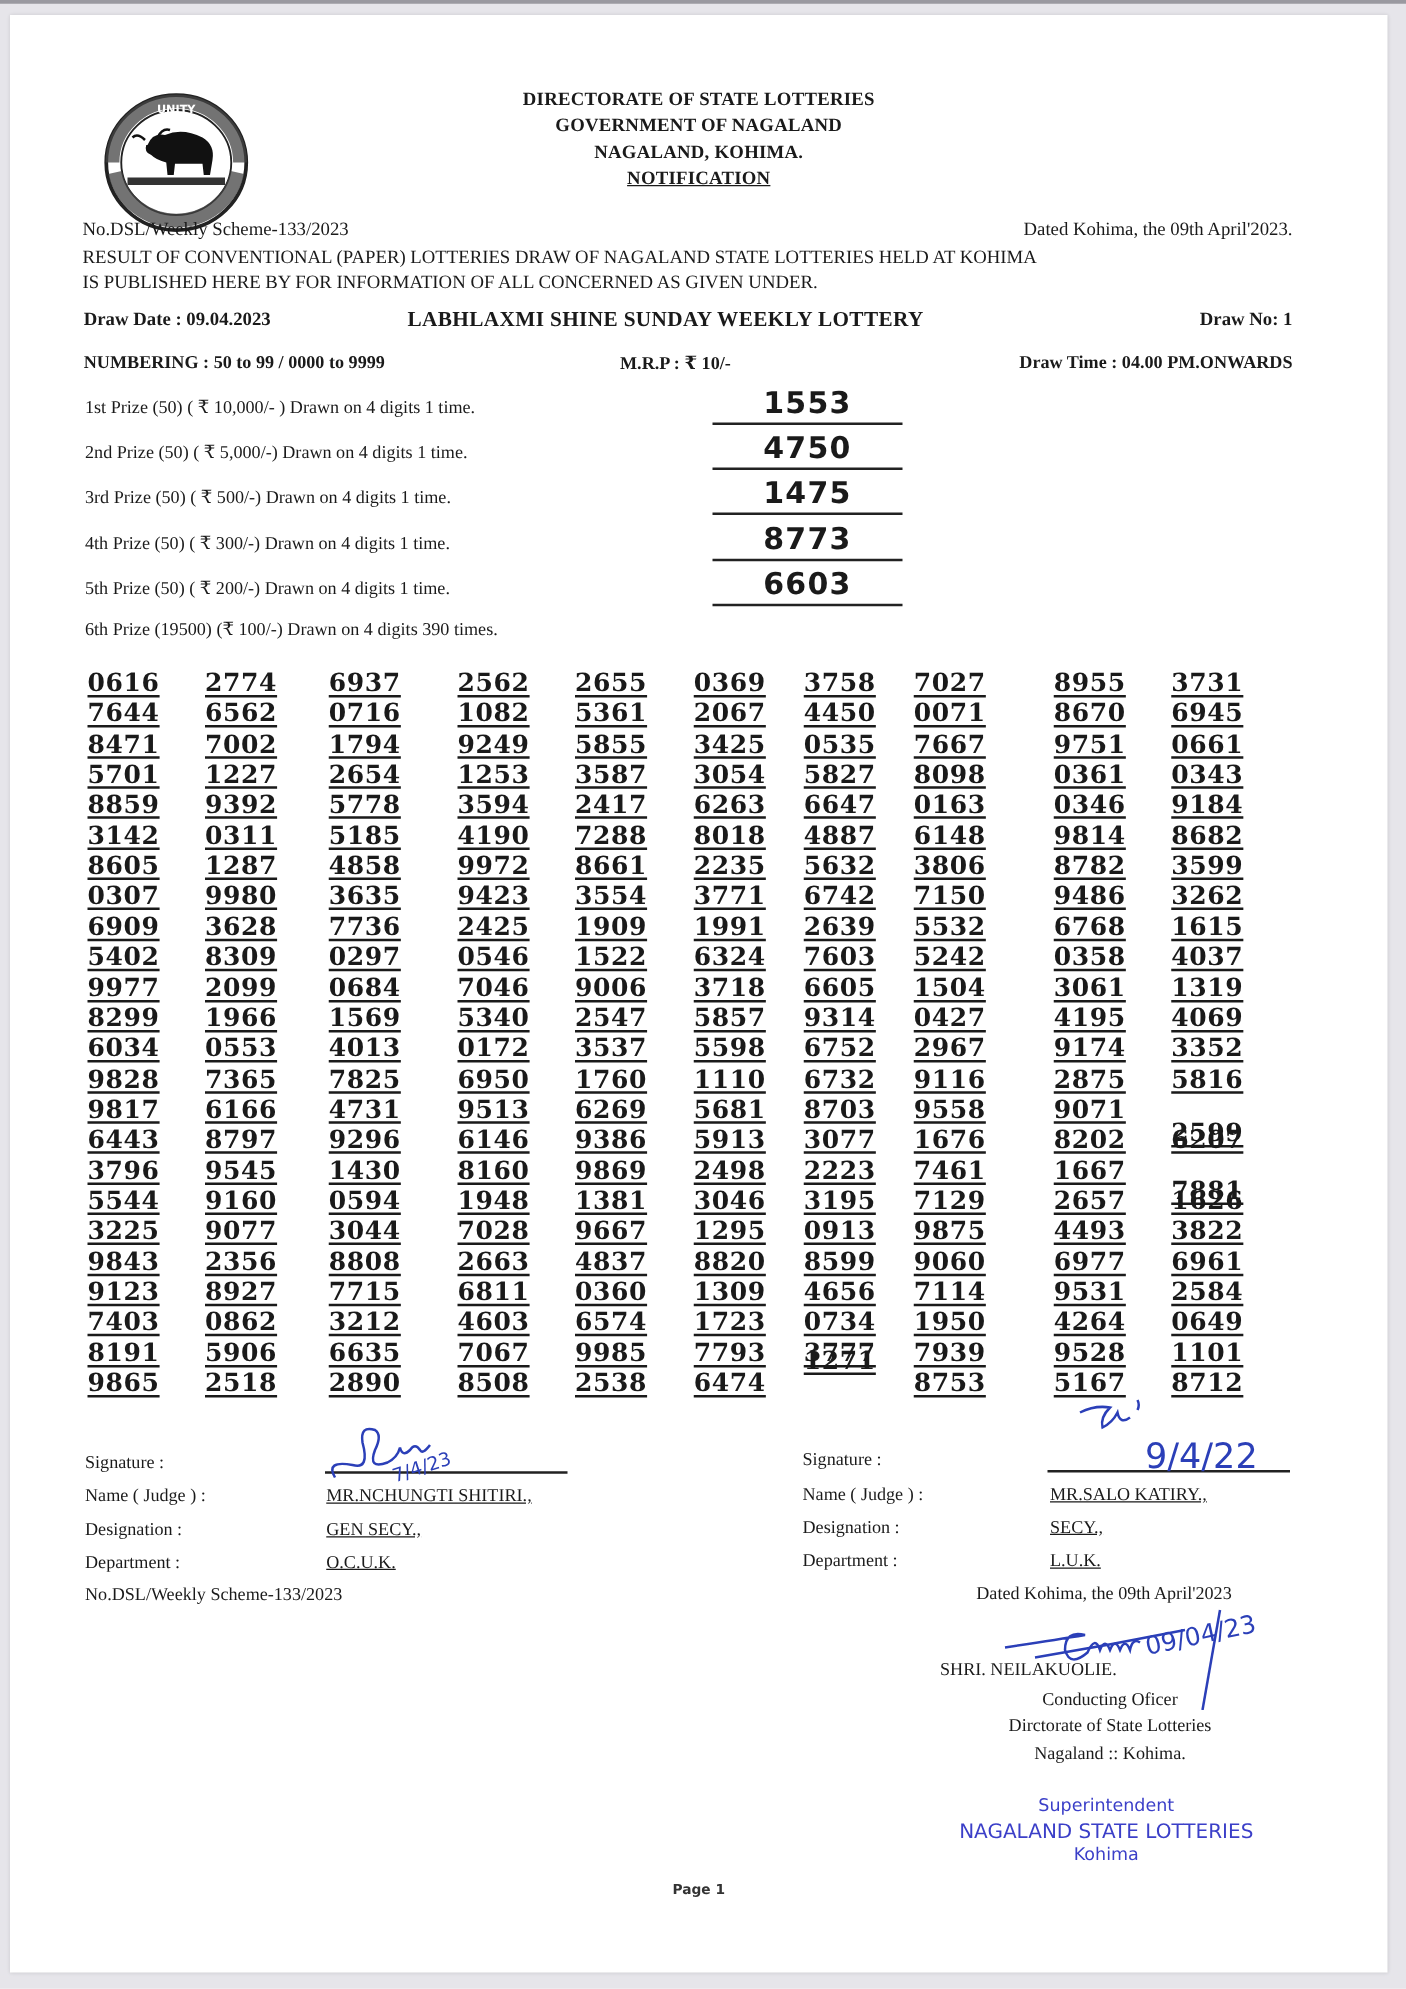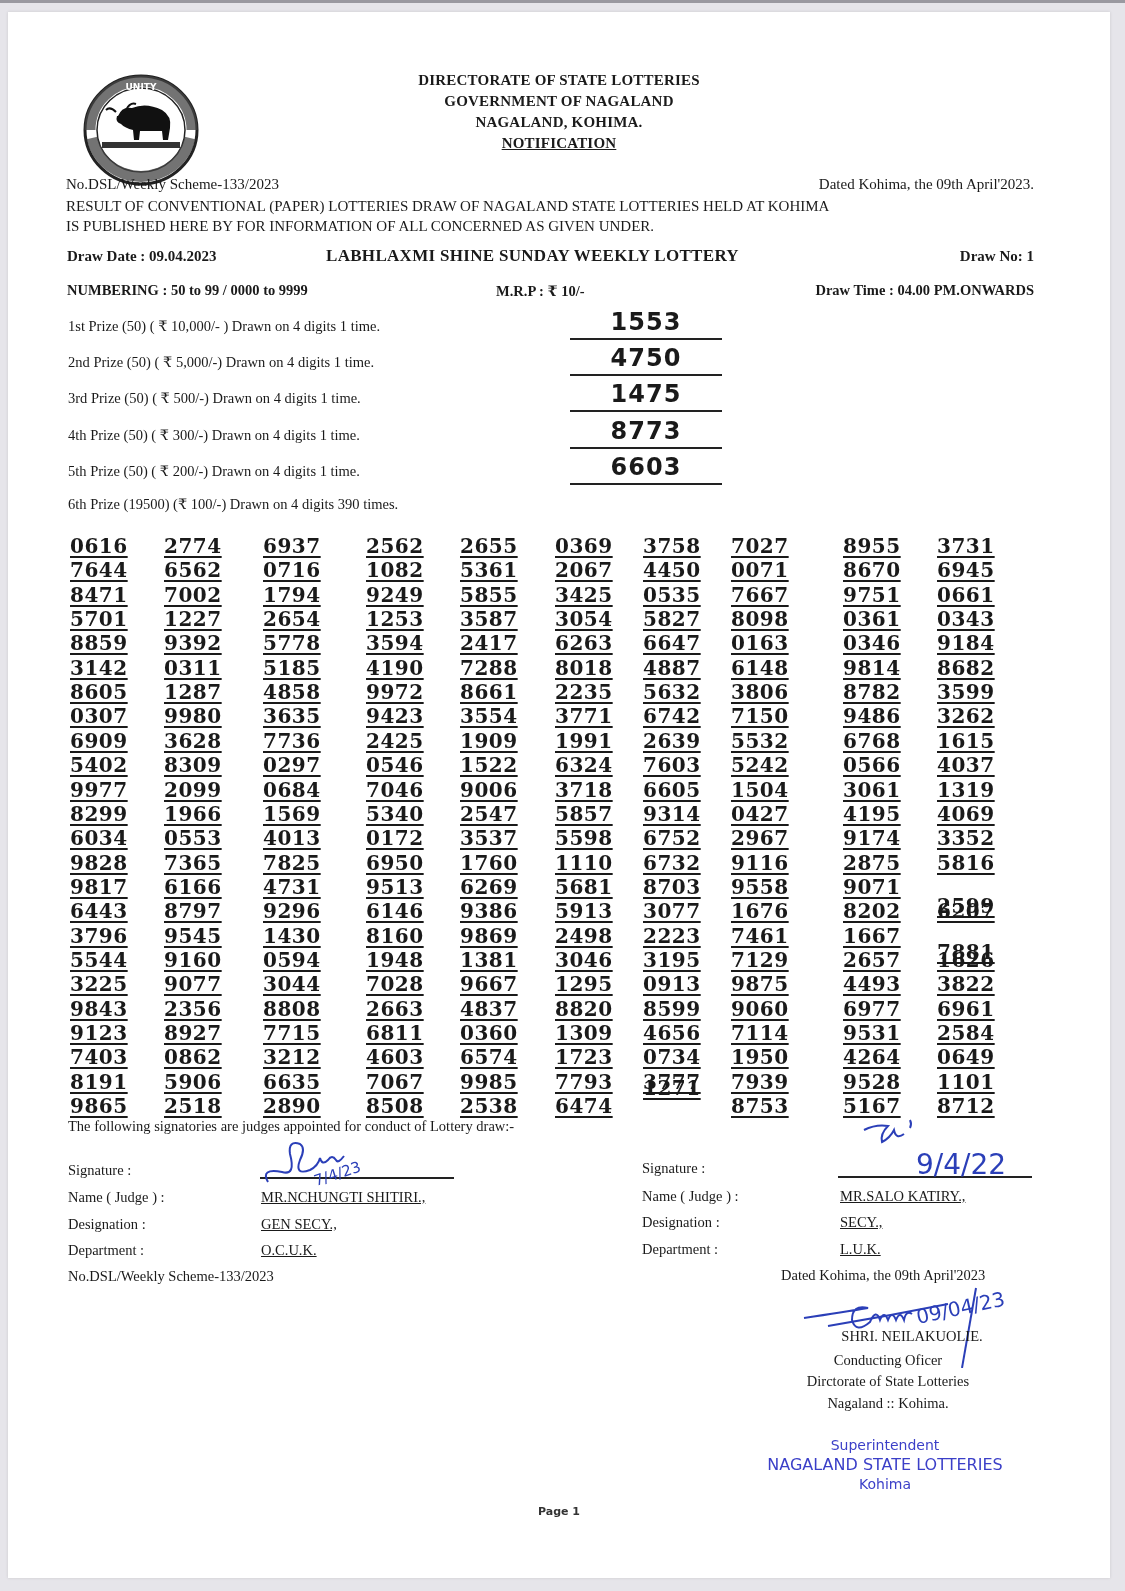--- a/index.html
+++ b/index.html
@@ -197,21 +197,21 @@
       <div class="num" style="left: 773px; top: 194.8px;">6768</div>
       <div class="num" style="left: 867px; top: 194.8px;">1615</div>
       <div class="num" style="left: 0px; top: 219.15px;">5402</div>
       <div class="num" style="left: 94px; top: 219.15px;">8309</div>
       <div class="num" style="left: 193px; top: 219.15px;">0297</div>
       <div class="num" style="left: 296px; top: 219.15px;">0546</div>
       <div class="num" style="left: 390px; top: 219.15px;">1522</div>
       <div class="num" style="left: 485px; top: 219.15px;">6324</div>
       <div class="num" style="left: 573px; top: 219.15px;">7603</div>
       <div class="num" style="left: 661px; top: 219.15px;">5242</div>
-      <div class="num" style="left: 773px; top: 219.15px;">0566</div>
+      <div class="num" style="left: 773px; top: 219.15px;">0358</div>
       <div class="num" style="left: 867px; top: 219.15px;">4037</div>
       <div class="num" style="left: 0px; top: 243.5px;">9977</div>
       <div class="num" style="left: 94px; top: 243.5px;">2099</div>
       <div class="num" style="left: 193px; top: 243.5px;">0684</div>
       <div class="num" style="left: 296px; top: 243.5px;">7046</div>
       <div class="num" style="left: 390px; top: 243.5px;">9006</div>
       <div class="num" style="left: 485px; top: 243.5px;">3718</div>
       <div class="num" style="left: 573px; top: 243.5px;">6605</div>
       <div class="num" style="left: 661px; top: 243.5px;">1504</div>
       <div class="num" style="left: 773px; top: 243.5px;">3061</div>
@@ -341,21 +341,20 @@
       <div class="num" style="left: 193px; top: 560.05px;">2890</div>
       <div class="num" style="left: 296px; top: 560.05px;">8508</div>
       <div class="num" style="left: 390px; top: 560.05px;">2538</div>
       <div class="num" style="left: 485px; top: 560.05px;">6474</div>
       <div class="num" style="left: 573px; top: 542px;">1271</div>
       <div class="num" style="left: 661px; top: 560.05px;">8753</div>
       <div class="num" style="left: 773px; top: 560.05px;">5167</div>
       <div class="num" style="left: 867px; top: 560.05px;">8712</div>
     </div>
 
-  <div class="abs sigtxt" style="left:60px; top:1106px;">The following signatories are judges appointed for conduct of Lottery draw:-</div>
 
   <div class="abs sigtxt" style="left:60px; top:1150px;">Signature :</div>
   <div class="abs" style="left:252px; top:1165px; width:194px; border-bottom:2px solid #222;"></div>
   <svg class="abs" style="left:248px; top:1122px;" width="120" height="70" viewBox="0 0 120 70">
     <path d="M12 48 q-8 -14 14 -10 q14 4 8 -18 q-2 -14 10 -10 q6 4 0 16 q-6 16 10 10 q8 -4 10 -12 q2 8 8 2 q4 -6 8 0 q2 4 8 -4" stroke="#2b3fb8" stroke-width="2" fill="none"></path>
     <text x="60" y="52" font-size="15" fill="#2b3fb8" font-family="DejaVu Sans, sans-serif" transform="rotate(-18 60 52)">7/4/23</text>
   </svg>
   <div class="abs sigtxt" style="left:60px; top:1177px;">Name ( Judge ) :</div>
   <div class="abs sigtxt u" style="left:253px; top:1177px;">MR.NCHUNGTI SHITIRI.,</div>
   <div class="abs sigtxt" style="left:60px; top:1204px;">Designation :</div>
@@ -379,21 +378,21 @@
   <div class="abs sigtxt" style="left:60px; top:1256px;">No.DSL/Weekly Scheme-133/2023</div>
   <div class="abs sigtxt" style="left:773px; top:1255px;">Dated Kohima, the 09th April'2023</div>
 
   <svg class="abs" style="left:790px; top:1266px;" width="240" height="90" viewBox="0 0 240 90">
     <path d="M6 40 q40 -6 64 -10 q-16 -4 -16 12 q4 14 18 2 q6 -14 10 -2 q4 -10 8 0 q4 -10 8 0 q4 -10 8 0 q2 -10 8 -6" stroke="#2b3fb8" stroke-width="2" fill="none"></path>
     <path d="M30 48 q60 -10 120 -22" stroke="#2b3fb8" stroke-width="2" fill="none"></path>
     <path d="M178 10 l-14 80" stroke="#2b3fb8" stroke-width="2" fill="none"></path>
     <text x="120" y="46" font-size="20" fill="#2b3fb8" font-family="DejaVu Sans, sans-serif" transform="rotate(-12 120 46)">09/04/23</text>
   </svg>
 
-  <div class="abs sigtxt" style="left:744px; width:320px; text-align:center; top:1316px;">SHRI. NEILAKUOLIE.</div>
+  <div class="abs sigtxt" style="left:744px; width:320px; text-align:left; top:1316px;">SHRI. NEILAKUOLIE.</div>
   <div class="abs sigtxt" style="left:720px; width:320px; text-align:center; top:1340px;">Conducting Oficer</div>
   <div class="abs sigtxt" style="left:720px; width:320px; text-align:center; top:1361px;">Dirctorate of State Lotteries</div>
   <div class="abs sigtxt" style="left:720px; width:320px; text-align:center; top:1383px;">Nagaland :: Kohima.</div>
 
   <div class="abs stamp" style="left:712px; width:330px; top:1425px; font-size:14px;">Superintendent</div>
   <div class="abs stamp" style="left:712px; width:330px; top:1443px; font-size:16px;">NAGALAND STATE LOTTERIES</div>
   <div class="abs stamp" style="left:712px; width:330px; top:1464px; font-size:14px;">Kohima</div>
 
   <div class="pagefoot">Page 1</div>
 </div>

